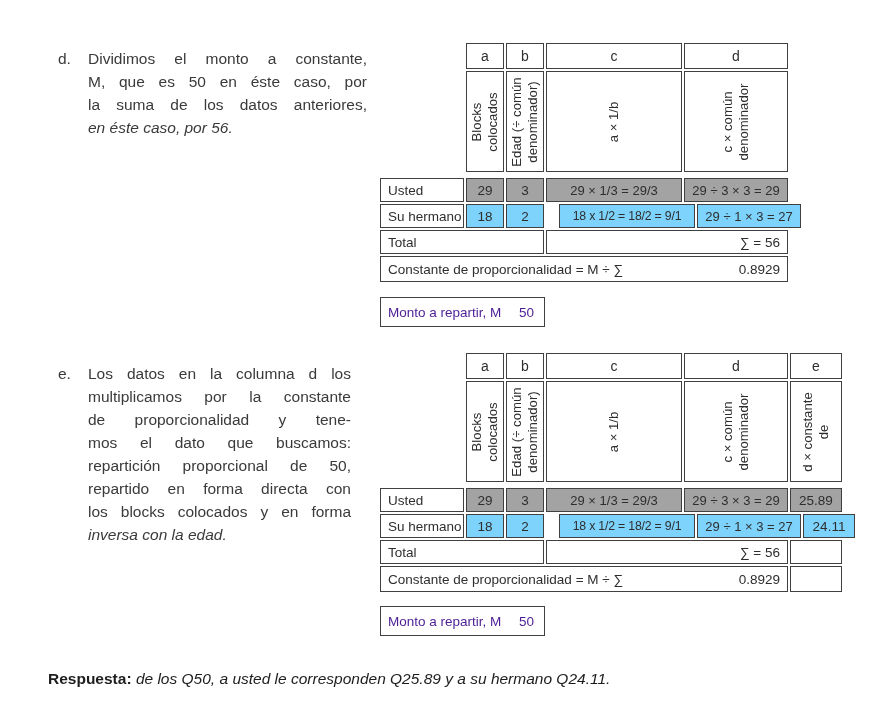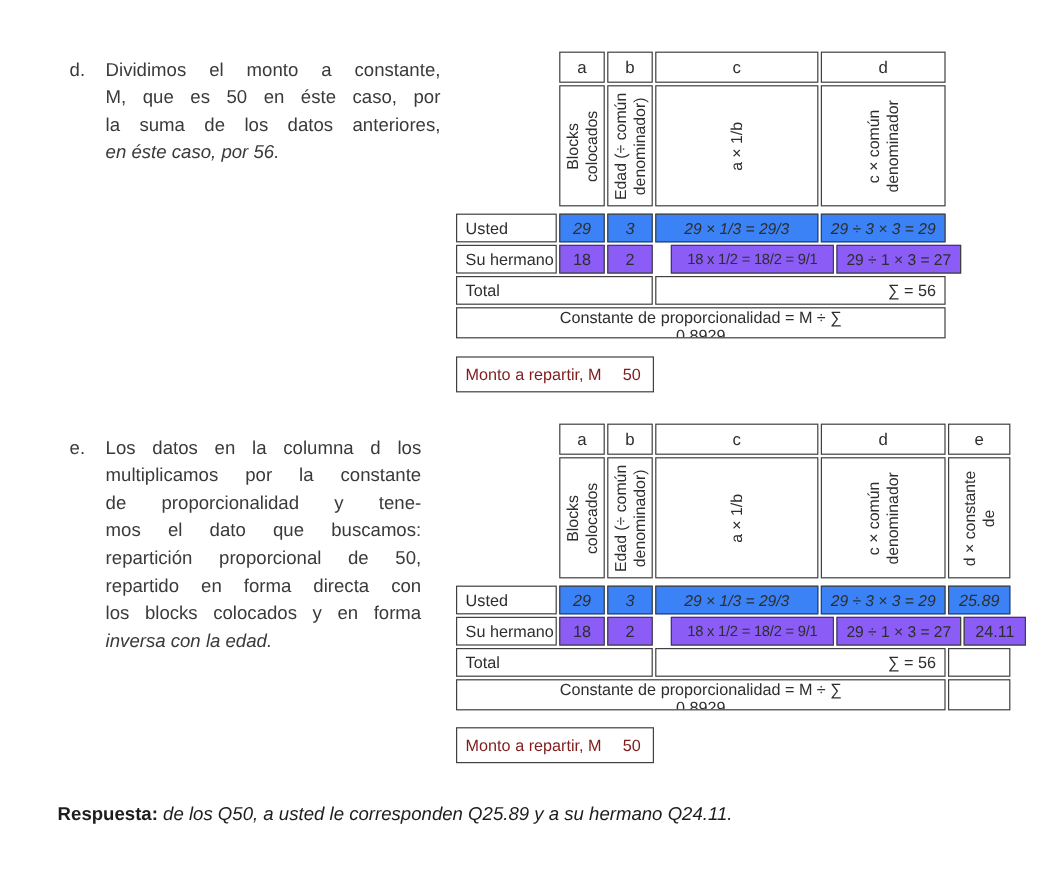--- a/index.html
+++ b/index.html
@@ -34,44 +34,44 @@
   }
   .noborder { border: none; background: transparent; }
   .cl { width: 84px; }
   .ca { width: 38px; }
   .cb { width: 38px; }
   .cc { width: 136px; }
   .cd { width: 104px; }
   .ce { width: 52px; }
   .span-lab { width: 164px; }
   .span-cd  { width: 242px; }
-  .span-all { width: 408px; flex-direction: column; }
+  .span-all { width: 408px; }
   .h-letters .cell { height: 26px; font-size: 14px; }
   .h-desc .cell { height: 101px; position: relative; }
   .h-data .cell { height: 24px; }
   .h-const .cell { height: 26px; }
   .vtext {
     position: absolute; left: 50%; top: 50%;
     transform: translate(-50%,-50%) rotate(-90deg);
     width: 94px; text-align: center;
     white-space: pre-line; line-height: 1.18;
     font-size: 13.2px; color: #2e2e2e;
   }
   .label { justify-content: flex-start; padding-left: 7px; }
   .right { justify-content: flex-end; padding-right: 7px; }
   .between { justify-content: space-between; padding: 0 7px; }
-  .gray   { background: #3b82f6; font-style: italic; }
-  .salmon { background: #8b5cf6; }
+  .gray   { background: #a3a3a3; }
+  .salmon { background: #7dd3fc; }
   .formula { font-size: 13px; }
   .tight   { font-size: 12.3px; letter-spacing: -0.2px; margin-left: 13px; }
   .monto {
     position: absolute; width: 165px; height: 30px;
     border: 1px solid #404040;
     display: flex; align-items: center; justify-content: space-between;
-    padding: 0 10px 0 7px; font-size: 13.5px; color: #7f1d1d;
+    padding: 0 10px 0 7px; font-size: 13.5px; color: #4c1d95;
   }
   
   #respuesta { position: absolute; left: 48px; top: 670px; font-size: 15.5px; color: #1d1d1d; }
   #respuesta .rlabel { font-weight: bold; font-style: normal; }
   #respuesta .rtext { font-style: italic; }
 </style>
 </head>
 <body>
 
 <div id="page">

